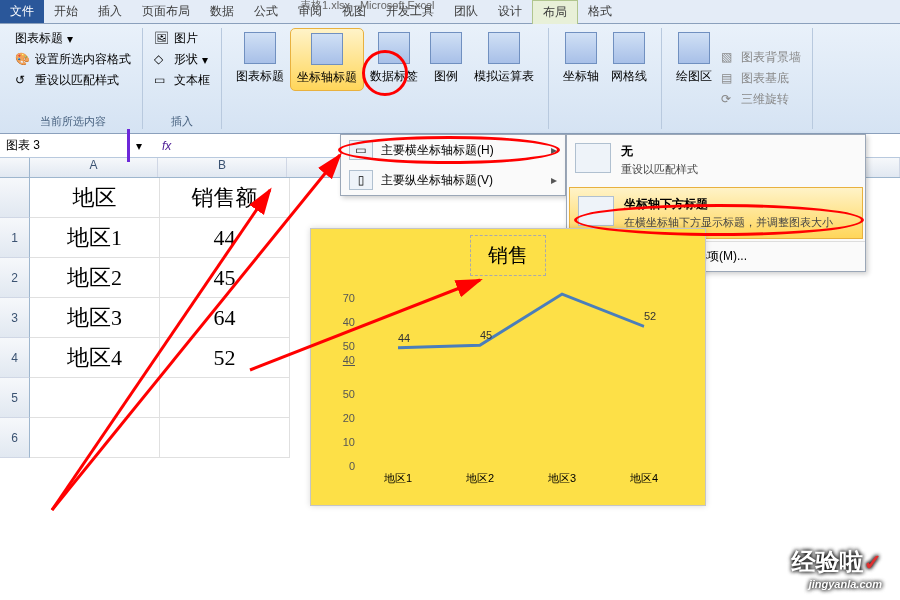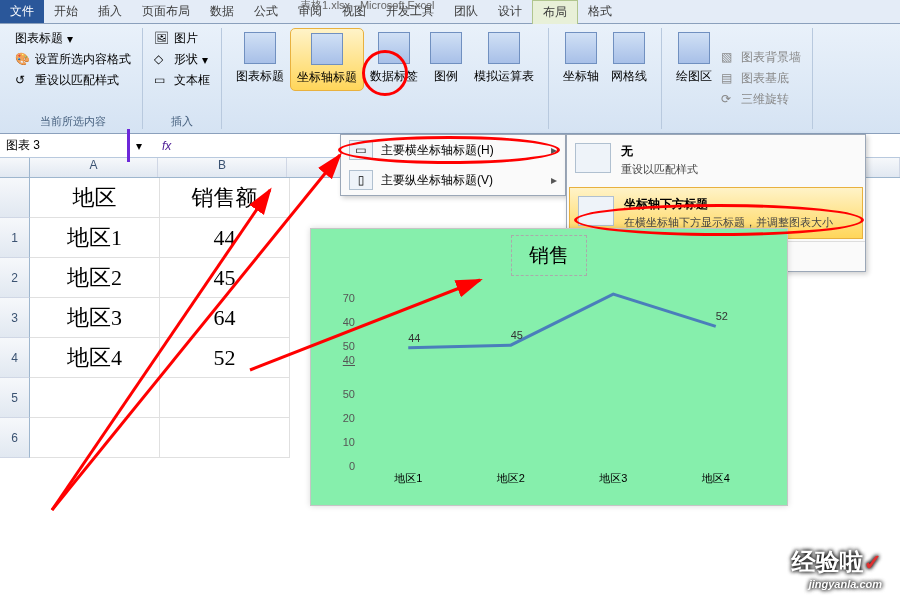--- a/index.html
+++ b/index.html
@@ -32,21 +32,21 @@
 .dd-item { display:flex; align-items:center; gap:8px; padding:5px 8px; cursor:pointer; }
 .dd-item .arrow { margin-left:auto; color:#555; }
 .dd-icon { width:24px; height:20px; background:#eef3f9; border:1px solid #b0c0d0; display:flex; align-items:center; justify-content:center; }
 .flyout { position:absolute; top:134px; left:566px; width:300px; background:#fafafa; border:1px solid #9ba7b7; box-shadow:2px 2px 5px rgba(0,0,0,.2); }
 .fly-item { display:flex; gap:10px; padding:8px; cursor:pointer; }
 .fly-item.sel { background:linear-gradient(#fff3c8,#ffd65a); border:1px solid #e8b13f; margin:2px; }
 .fly-icon { width:36px; height:30px; background:#eef3f9; border:1px solid #b0c0d0; flex-shrink:0; }
 .fly-text strong { display:block; margin-bottom:2px; }
 .fly-text p { font-size:11px; color:#444; }
 .fly-foot { padding:6px 8px; border-top:1px solid #ddd; }
-.chart-box { position:absolute; top:228px; left:310px; width:478px; height:278px; background:#86efac; border:1px solid #c5c5c5; box-shadow:0 0 6px rgba(0,0,0,.15); }
+.chart-box { position:absolute; top:228px; left:310px; width:396px; height:278px; background:#fde047; border:1px solid #c5c5c5; box-shadow:0 0 6px rgba(0,0,0,.15); }
 .chart-title { text-align:center; font-size:20px; font-family:"SimSun"; padding:6px; border:1px dashed #aaa; margin:6px auto 2px; width:76px; }
 .chart-area { position:relative; height:208px; margin:0 20px 0 46px; }
 .y-axis { position:absolute; left:-36px; top:0; height:100%; width:34px; }
 .y-tick { position:absolute; right:0; font-size:11px; color:#555; text-align:right; width:30px; }
 .plot { position:absolute; left:0; right:0; top:0; bottom:20px; }
 .x-axis { position:absolute; bottom:0; left:0; right:0; display:flex; justify-content:space-around; font-size:11px; }
 svg.line-svg { width:100%; height:100%; }
 .red-circle { position:absolute; border:3px solid red; border-radius:50%; pointer-events:none; }
 .red-ellipse { position:absolute; border:3px solid red; border-radius:50%; pointer-events:none; }
 .arrow-svg { position:absolute; top:0; left:0; pointer-events:none; }

